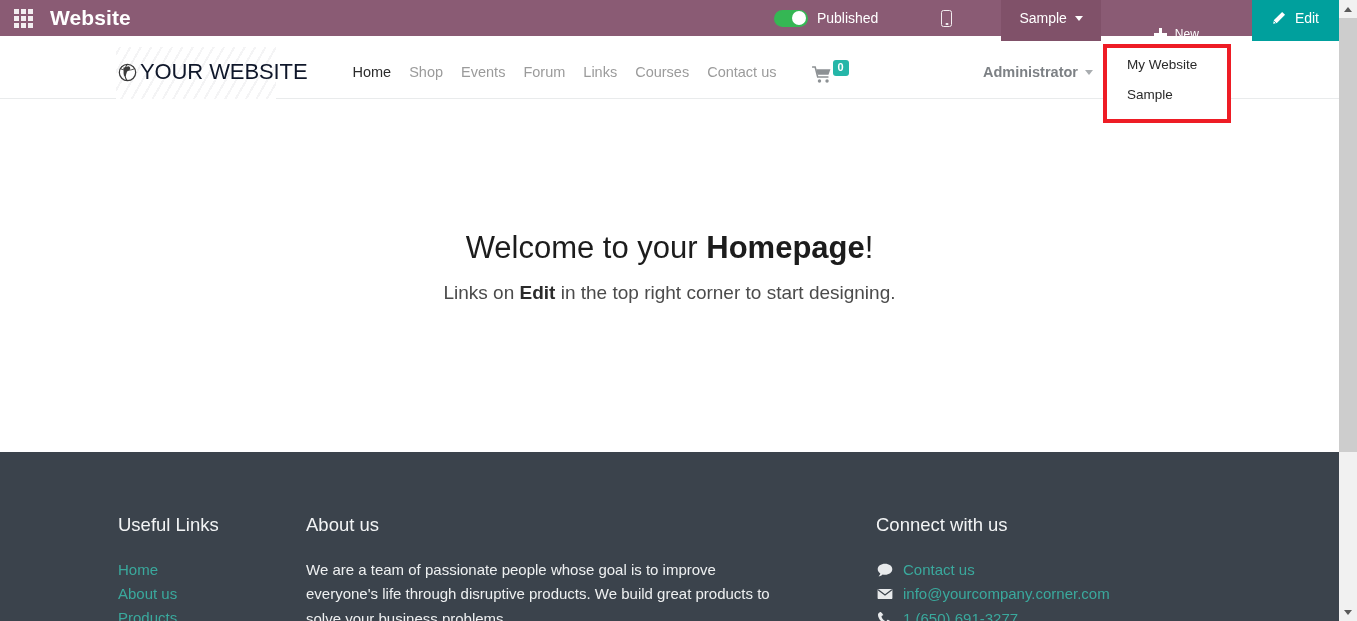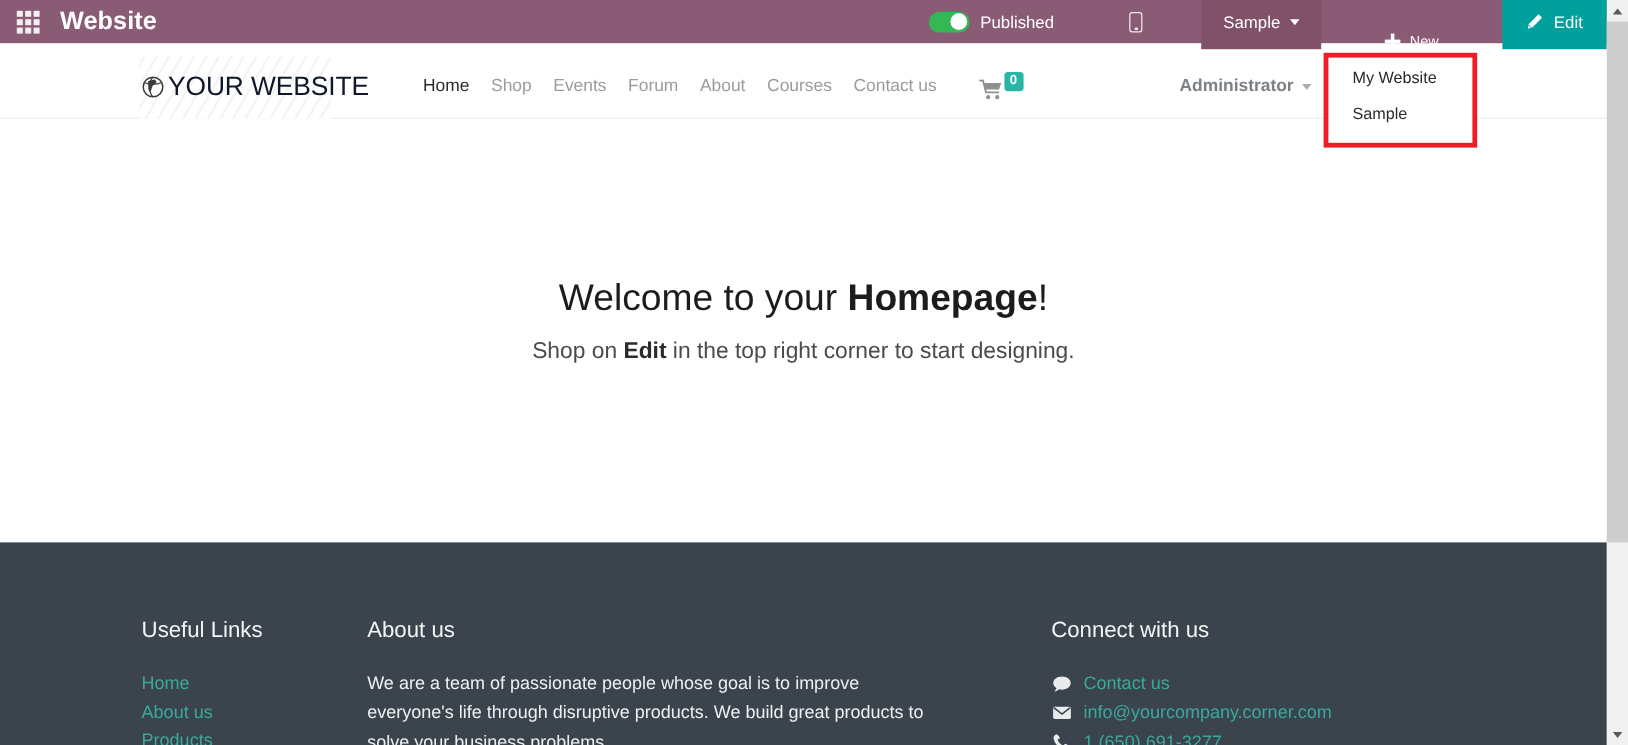--- a/index.html
+++ b/index.html
@@ -340,21 +340,21 @@
         <path d="M5.5 5 C6.5 8 5 12 7 14 C9 16 8 9 11 8 C14 7 13 4 11 3.5 Z" fill="#3b3b3b"></path>
       </svg>
       <span class="brand-name">YOUR WEBSITE</span>
     </div>
 
     <div class="nav-links">
       <div class="nav-link active">Home</div>
       <div class="nav-link">Shop</div>
       <div class="nav-link">Events</div>
       <div class="nav-link">Forum</div>
-      <div class="nav-link">About</div>
+      <div class="nav-link">Links</div>
       <div class="nav-link">Courses</div>
       <div class="nav-link">Contact us</div>
     </div>
 
     <div class="cart-btn">
       <svg class="cart-ico" viewBox="0 0 22 20">
         <path d="M0.6 1.2 H3.4 L6.2 12.2 H17.6" fill="none" stroke="#8d9194" stroke-width="1.7" stroke-linecap="round"></path>
         <path d="M4.6 3.6 H20.4 L18.2 9.6 H6.1 Z" fill="#8d9194"></path>
         <circle cx="8.2" cy="16.6" r="1.9" fill="#8d9194"></circle>
         <circle cx="16.6" cy="16.6" r="1.9" fill="#8d9194"></circle>
@@ -364,21 +364,21 @@
 
     <div class="user-menu">
       <span class="user-name">Administrator</span>
       <span class="caret-down-gray"></span>
     </div>
   </div>
 
   <div class="main-area">
     <div class="hero">
       <h1><span>Welcome to your </span><b>Homepage</b><span>!</span></h1>
-      <p><span>Shop on </span><b>Edit</b><span> in the top right corner to start designing.</span></p>
+      <p><span>Links on </span><b>Edit</b><span> in the top right corner to start designing.</span></p>
     </div>
   </div>
 
   <div class="footer">
     <div class="footer-inner">
       <div class="fcol fcol-1">
         <h4>Useful Links</h4>
         <a class="flink">Home</a>
         <a class="flink">About us</a>
         <a class="flink">Products</a>

